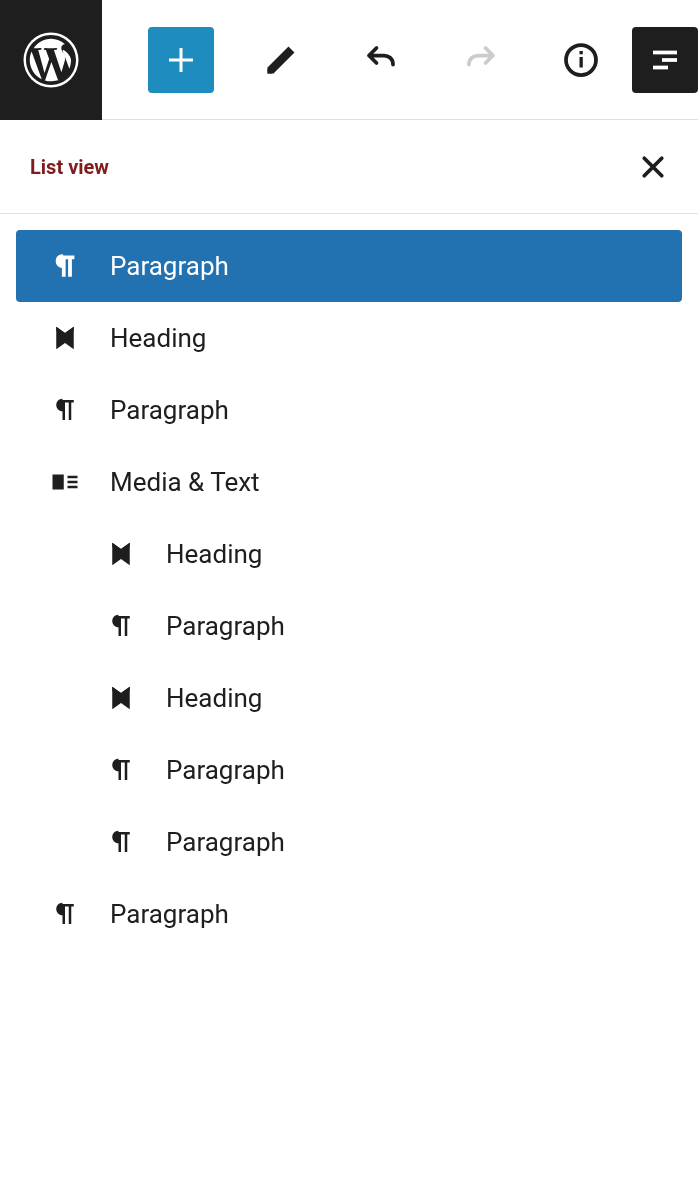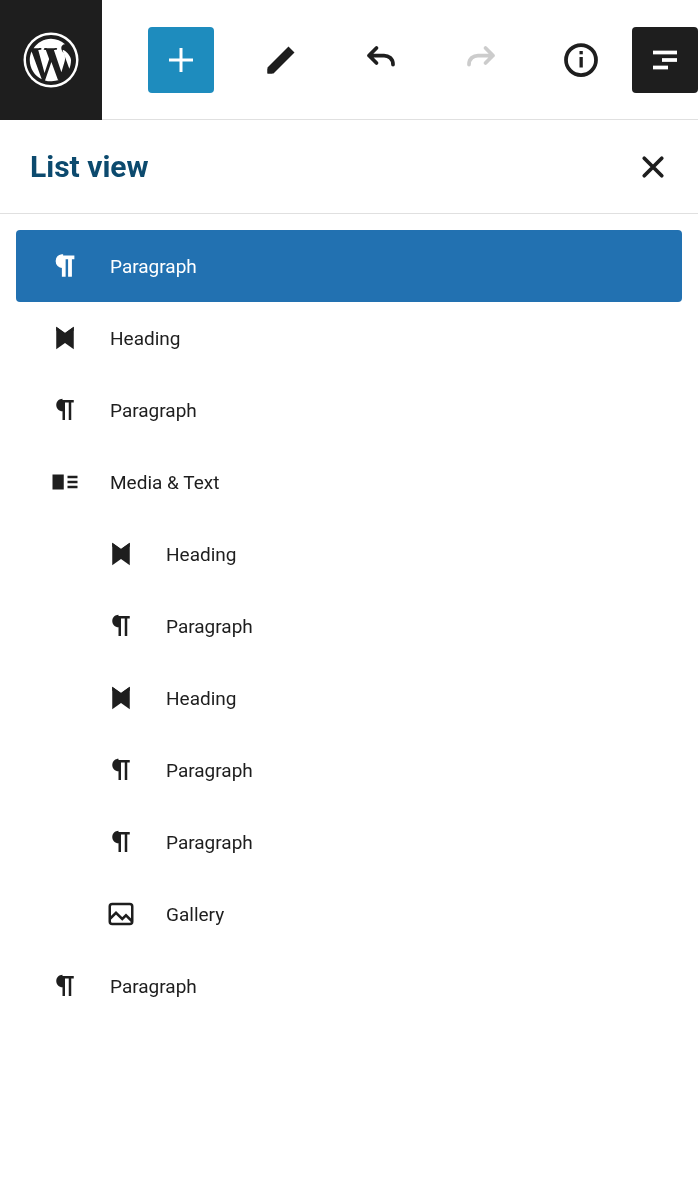--- a/index.html
+++ b/index.html
@@ -52,23 +52,23 @@
     }
     .panel-header {
       display: flex;
       align-items: center;
       justify-content: space-between;
       height: 94px;
       padding: 0 30px;
       border-bottom: 1px solid #e0e0e0;
     }
     .panel-title {
-      font-size: 30px;
+      font-size: 20px;
       font-weight: 700;
-      color: #0c4a6e;
+      color: #7f1d1d;
     }
     .close-btn {
       cursor: pointer;
       display: flex;
       align-items: center;
       justify-content: center;
     }
     .list {
       padding: 16px 16px 0 16px;
     }
@@ -87,21 +87,21 @@
       width: 50px;
       display: flex;
       align-items: center;
       justify-content: center;
       margin-left: 24px;
     }
     .item.indent .icon-slot {
       margin-left: 80px;
     }
     .item .label {
-      font-size: 19px;
+      font-size: 26px;
       margin-left: 20px;
       color: #1e1e1e;
     }
     .item.selected .label {
       color: #fff;
     }
     .item.selected svg path, .item.selected svg rect, .item.selected svg line, .item.selected svg polygon {
       fill: #fff;
       stroke: #fff;
     }
@@ -239,29 +239,20 @@
       <div class="label">Paragraph</div>
     </div>
     <div class="item indent">
       <div class="icon-slot">
         <svg width="30" height="30" viewBox="0 0 24 24">
           <path fill="#1e1e1e" d="M10 4h9v2h-2v14h-2V6h-3v14h-2v-7c-2.8 0-5-2.2-5-5s2.2-5 5-5z"></path>
         </svg>
       </div>
       <div class="label">Paragraph</div>
     </div>
-    <div class="item indent">
-      <div class="icon-slot">
-        <svg width="30" height="30" viewBox="0 0 24 24">
-          <rect x="3" y="4" width="18" height="16" rx="2" fill="none" stroke="#1e1e1e" stroke-width="2"></rect>
-          <polyline points="3,16 8,11 13,16 16,13 21,18" fill="none" stroke="#1e1e1e" stroke-width="2"></polyline>
-        </svg>
-      </div>
-      <div class="label">Gallery</div>
-    </div>
     <div class="item">
       <div class="icon-slot">
         <svg width="30" height="30" viewBox="0 0 24 24">
           <path fill="#1e1e1e" d="M10 4h9v2h-2v14h-2V6h-3v14h-2v-7c-2.8 0-5-2.2-5-5s2.2-5 5-5z"></path>
         </svg>
       </div>
       <div class="label">Paragraph</div>
     </div>
   </div>
 

